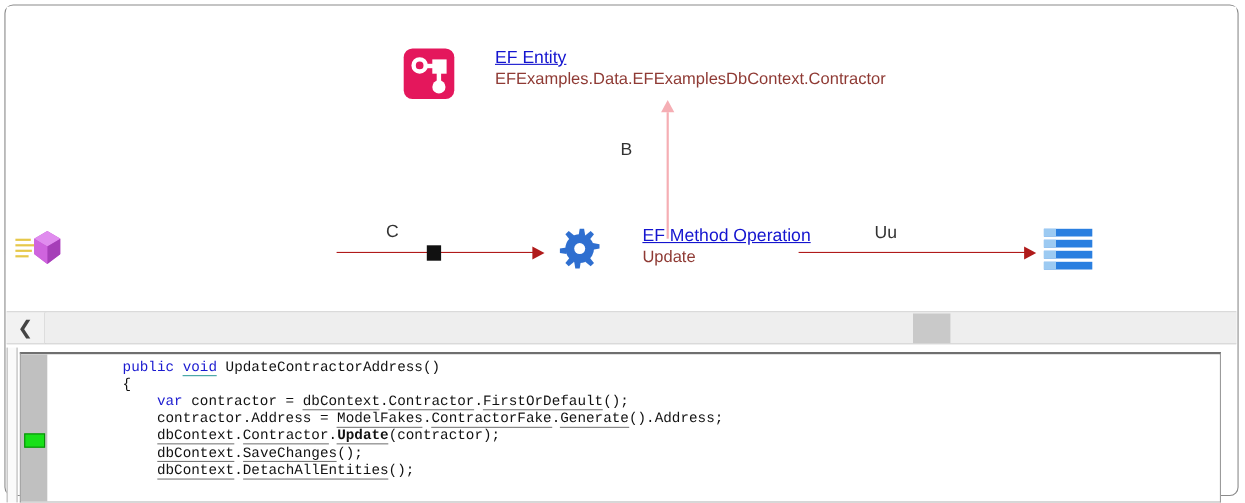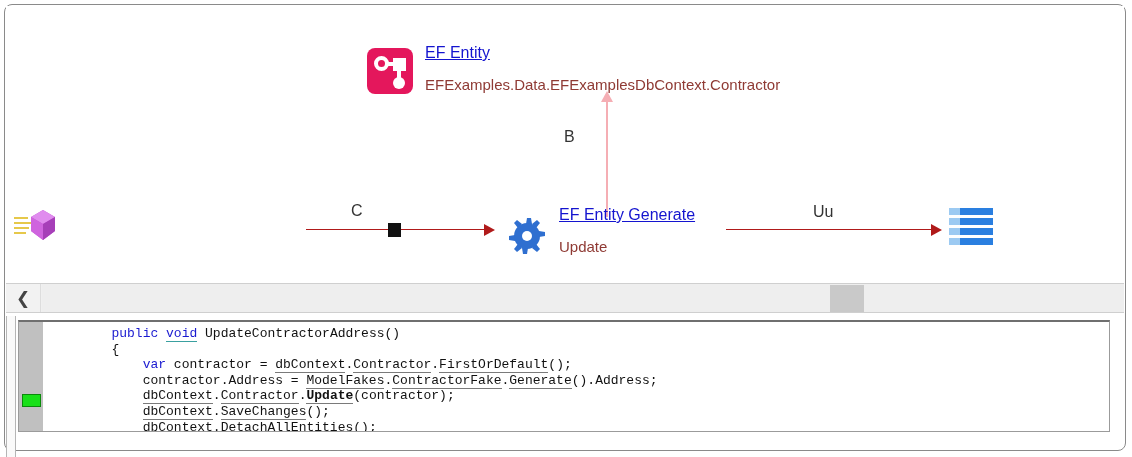--- a/index.html
+++ b/index.html
@@ -35,41 +35,42 @@
     top: 6px;
     width: 1118px;
     height: 275px;
     background: #ffffff;
     overflow: hidden;
   }
 
   .node {
     position: absolute;
     display: flex;
-    align-items: flex-end;
+    align-items: flex-start;
+    gap: 25px;
   }
   .node-text {
     display: flex;
     flex-direction: column;
     justify-content: center;
     line-height: 1.15;
   }
   .node-title {
     color: #1414cf;
     text-decoration: underline;
     font-size: 16px;
     font-family: "Liberation Sans", sans-serif;
     white-space: nowrap;
   }
   .node-sub {
     color: #8f3a34;
     font-size: 15px;
     font-family: "Liberation Sans", sans-serif;
     white-space: nowrap;
-    margin-top: 14px;
+    margin-top: 1px;
   }
 
   
   .ef-entity-icon {
     width: 46px;
     height: 46px;
     border-radius: 8px;
     background: #e4175c;
     position: relative;
     flex: none;
@@ -243,21 +244,21 @@
     height: 27px;
     background: #c9c9c9;
   }
 
   
   #code-panel {
     position: absolute;
     left: 18px;
     top: 320px;
     width: 1092px;
-    height: 112px;
+    height: 137px;
     background: #ffffff;
     border: 1px solid #9b9b9b;
     border-top: 2px solid #6f6f6f;
     box-sizing: border-box;
     overflow: hidden;
   }
   #code-vscroll {
     position: absolute;
     left: 6px;
     top: 316px;
@@ -331,21 +332,21 @@
       </div>
     </div>
 
     <div class="edge-line" style="left:300px; top:223px; width:182px;"></div>
     <div class="edge-arrow" style="left:478px; top:218px;"></div>
     <div class="edge-marker" style="left:382px; top:217px;"></div>
     <div class="edge-label" style="left:345px; top:196px;">C</div>
 
     <div class="edge-line" style="left:720px; top:223px; width:207px;"></div>
     <div class="edge-arrow" style="left:925px; top:218px;"></div>
-    <div class="edge-label" style="left:789px; top:197px;margin-left:18px;">Uu</div>
+    <div class="edge-label" style="left:789px; top:197px;">Uu</div>
 
     <div class="node" style="left:8px; top:200px;">
       <div class="method-icon">
         <div class="line l1"></div>
         <div class="line l2"></div>
         <div class="line l3"></div>
         <div class="line l4"></div>
         <svg class="cube" viewBox="0 0 24 30">
           <polygon points="12,0 24,7 24,21 12,30 0,21 0,7" fill="#c353d4"></polygon>
           <polygon points="12,0 24,7 12,14 0,7" fill="#e08cee"></polygon>
@@ -366,21 +367,21 @@
             <path d="M7 7 l3 -3 l5 4 l-4 4 z"></path>
             <path d="M33 7 l-3 -3 l-5 4 l4 4 z"></path>
             <path d="M7 33 l3 3 l5 -4 l-4 -4 z"></path>
             <path d="M33 33 l-3 3 l-5 -4 l4 -4 z"></path>
             <circle cx="20" cy="20" r="13"></circle>
           </g>
           <circle cx="20" cy="20" r="5" fill="#ffffff"></circle>
         </svg>
       </div>
       <div class="node-text" style="margin-left:12px;">
-        <span class="node-title">EF Entity Generate</span>
+        <span class="node-title">EF Method Operation</span>
         <span class="node-sub">Update</span>
       </div>
     </div>
 
     <div class="node" style="left:943px; top:200px;">
       <div class="table-icon">
         <div class="row r1"></div>
         <div class="row r2"></div>
         <div class="row r3"></div>
         <div class="row r4"></div>

